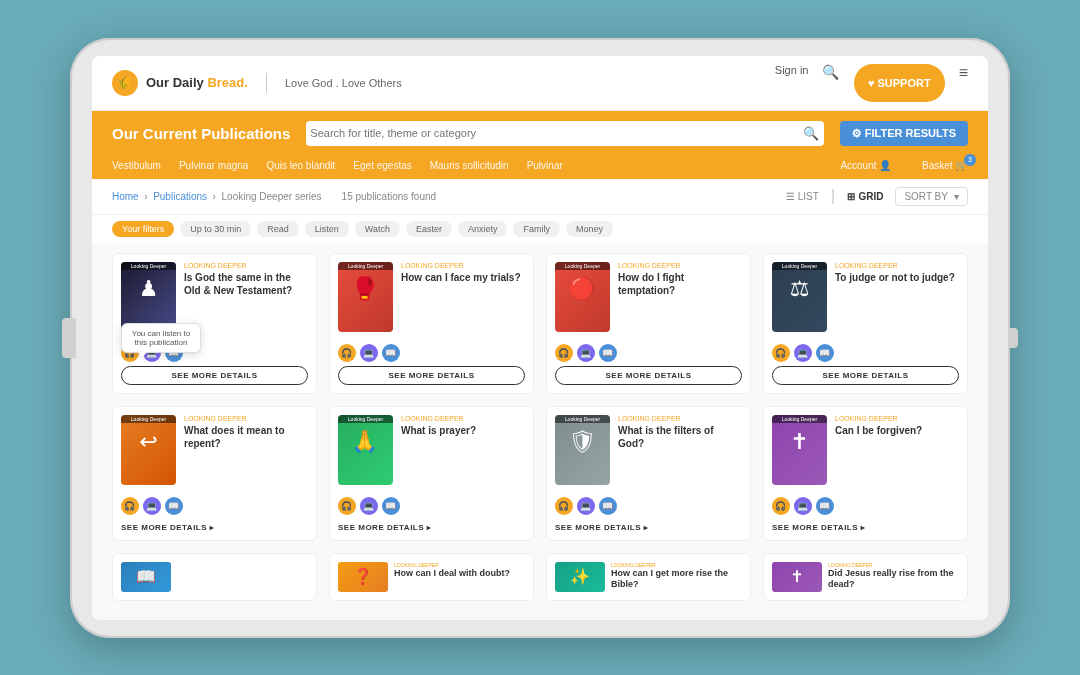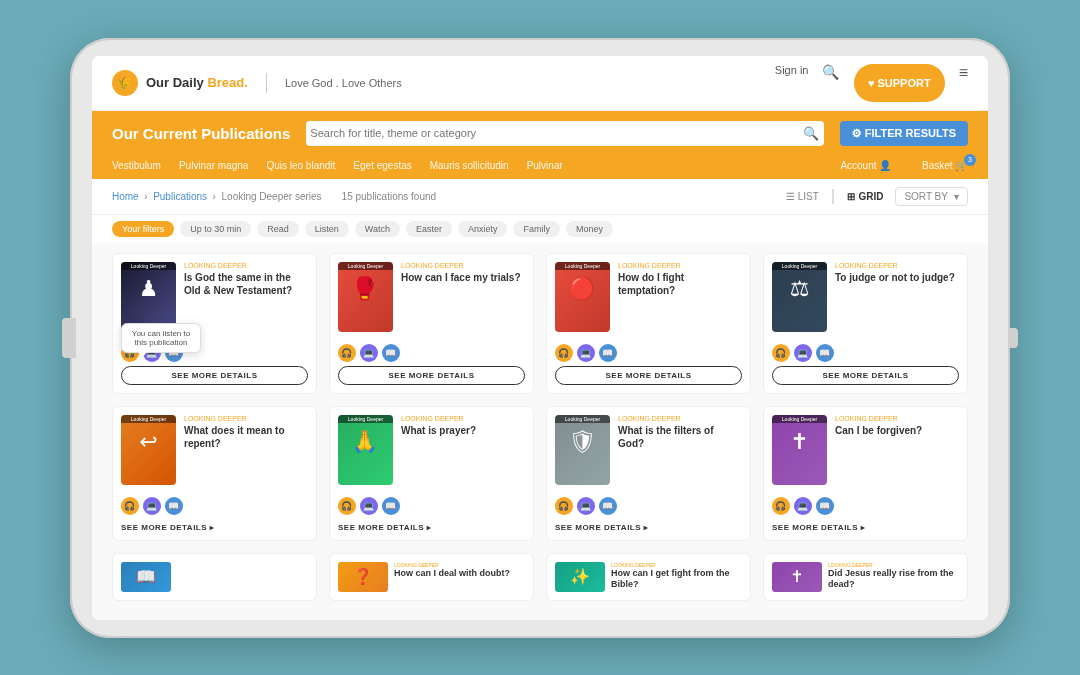--- a/index.html
+++ b/index.html
@@ -758,21 +758,21 @@
               <div class="small-tag">Looking Deeper</div>
               <div class="bottom-card-title">How can I deal with doubt?</div>
             </div>
           </div>
         </div>
         <div class="bottom-card">
           <div class="bottom-card-inner">
             <div class="bottom-card-thumb thumb-get" style="display:flex;align-items:center;justify-content:center;font-size:16px;color:white;">✨</div>
             <div>
               <div class="small-tag">Looking Deeper</div>
-              <div class="bottom-card-title">How can I get fight from the Bible?</div>
+              <div class="bottom-card-title">How can I get more rise the Bible?</div>
             </div>
           </div>
         </div>
         <div class="bottom-card">
           <div class="bottom-card-inner">
             <div class="bottom-card-thumb thumb-jesus" style="display:flex;align-items:center;justify-content:center;font-size:16px;color:white;">✝</div>
             <div>
               <div class="small-tag">Looking Deeper</div>
               <div class="bottom-card-title">Did Jesus really rise from the dead?</div>
             </div>

